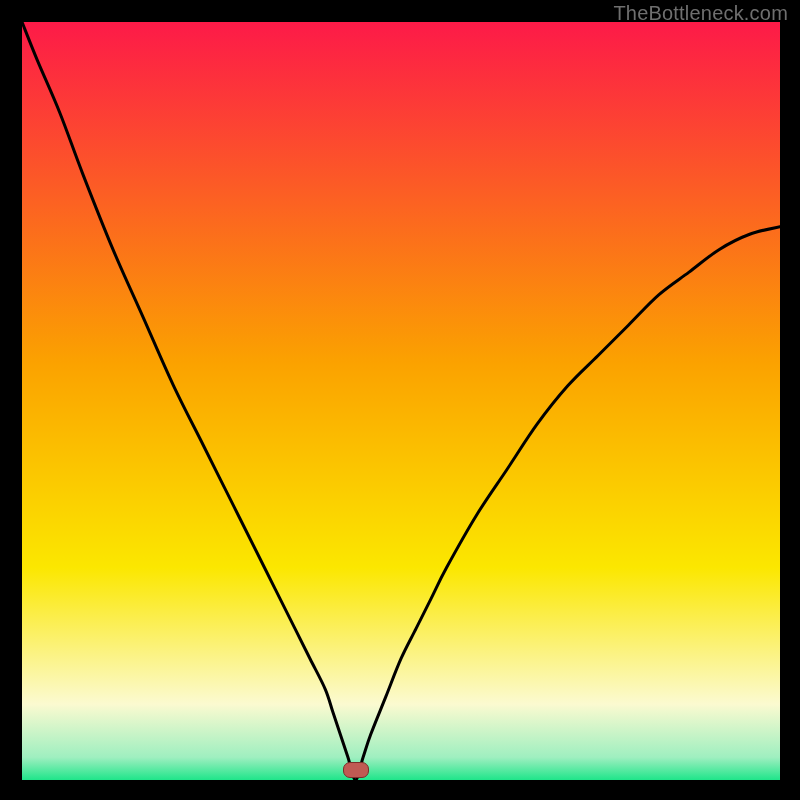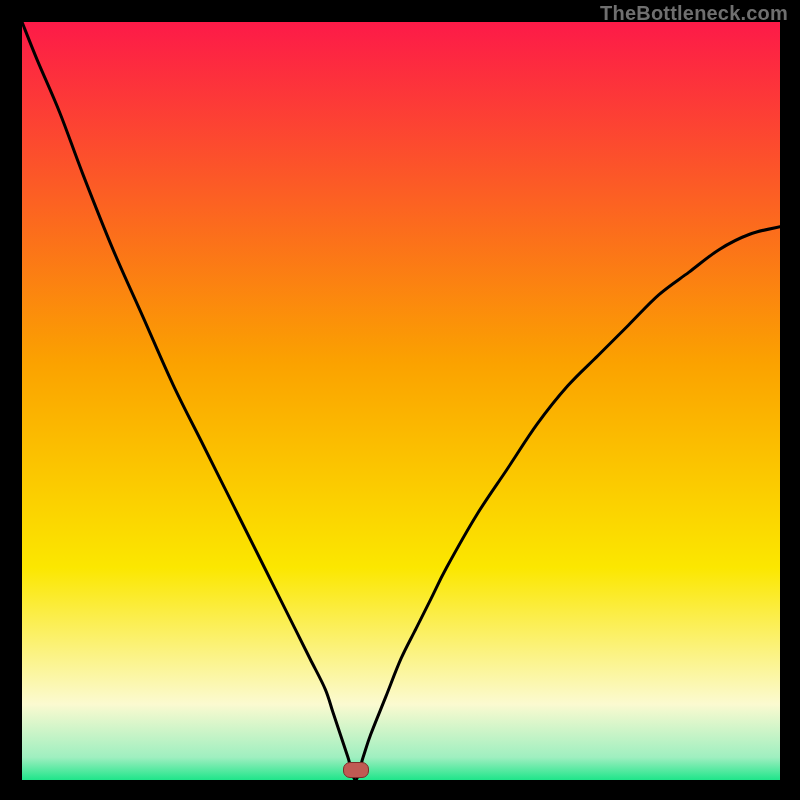--- a/index.html
+++ b/index.html
@@ -45,21 +45,21 @@
     height: 14px;
     border-radius: 7px;
     transform: translate(-50%, -50%);
   }
   .watermark {
     position: absolute;
     top: 2px;
     right: 12px;
     color: #6f6f6f;
     font-size: 20px;
-    font-weight: 700;
+    font-weight: 400;
     letter-spacing: 0.2px;
     user-select: none;
   }
 </style>
 </head>
 <body>
 
 <div class="outer">
   <div class="watermark">TheBottleneck.com</div>
 

